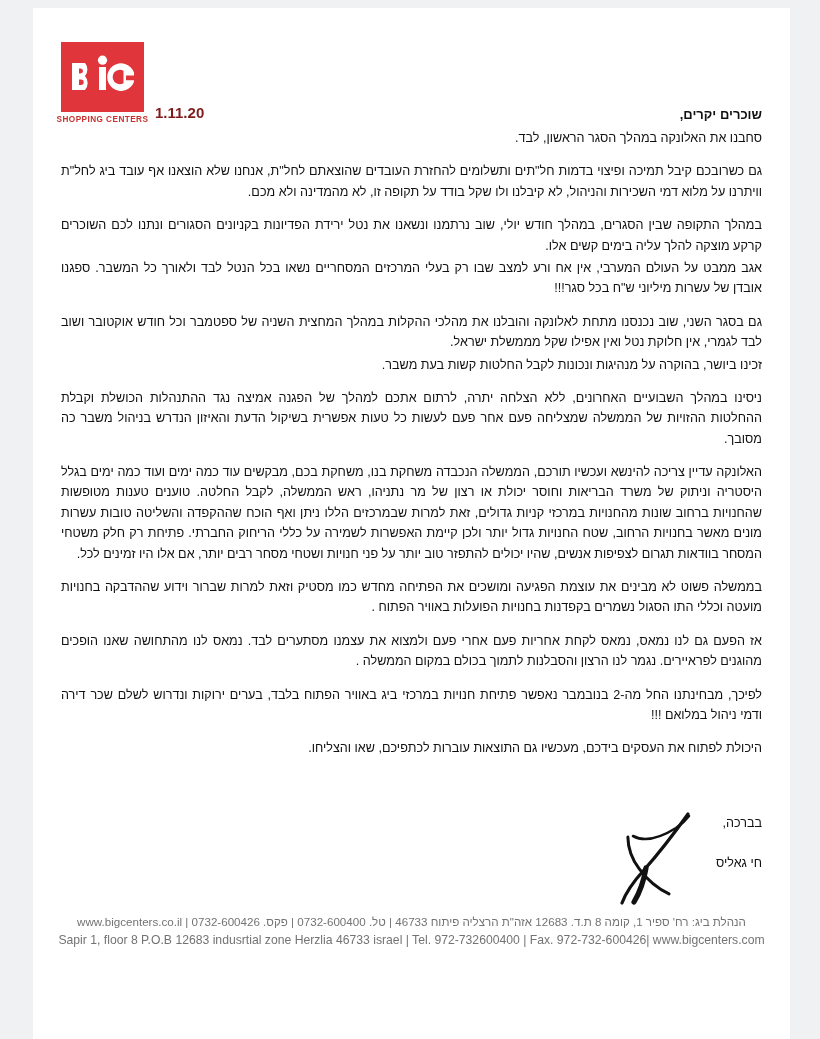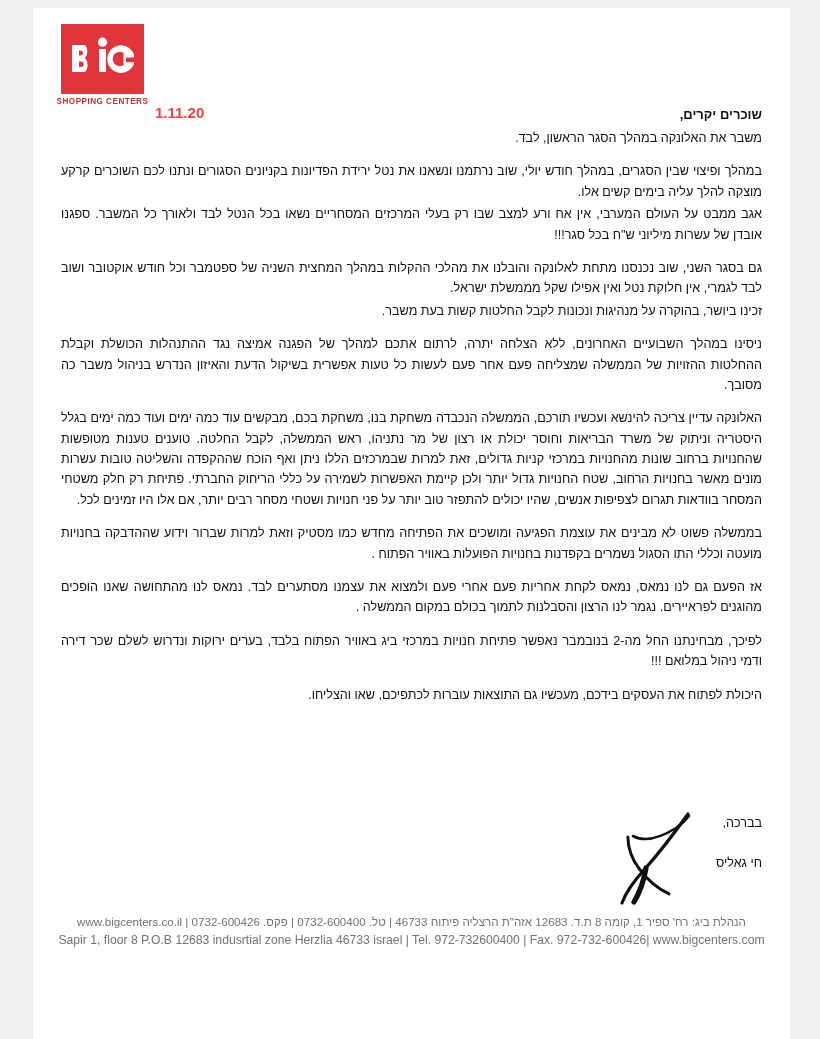--- a/index.html
+++ b/index.html
@@ -34,21 +34,21 @@
     position: absolute;
     top: 14px;
     left: 0;
     right: 0;
     height: 105px;
   }
   .logo-block {
     position: absolute;
     right: auto;
     left: 22px;
-    top: 2px;
+    top: 20px;
     width: 95px;
     text-align: center;
   }
   .logo-mark {
     width: 83px;
     height: 70px;
     background: #E0353B;
     display: flex;
     align-items: center;
     justify-content: center;
@@ -64,21 +64,21 @@
     font-family: "Liberation Sans", sans-serif;
     direction: ltr;
     white-space: nowrap;
   }
   .letter-date {
     position: absolute;
     left: 122px;
     top: 82px;
     font-size: 15px;
     font-weight: bold;
-    color: #ef4444;
+    color: #7f1d1d;
     direction: ltr;
     font-family: "Liberation Sans", sans-serif;
   }
   .salutation {
     position: absolute;
     right: 28px;
     top: 85px;
     font-size: 13px;
     font-weight: bold;
     color: #111;
@@ -177,22 +177,23 @@
         </div>
         <div class="logo-tagline">SHOPPING CENTERS</div>
       </div>
 
       <div class="letter-date">1.11.20</div>
 
       <div class="salutation">שוכרים יקרים,</div>
     </div>
 
     <div class="letter-body">
-      <p class="para">משבר את האלונקה במהלך הסגר הראשון, לבד.</p>
-      <p class="para tight">במהלך ופיצוי שבין הסגרים, במהלך חודש יולי, שוב נרתמנו ונשאנו את נטל ירידת הפדיונות בקניונים הסגורים ונתנו לכם השוכרים קרקע מוצקה להלך עליה בימים קשים אלו.</p>
+      <p class="para">סחבנו את האלונקה במהלך הסגר הראשון, לבד.</p>
+      <p class="para">גם כשרובכם קיבל תמיכה ופיצוי בדמות חל"תים ותשלומים להחזרת העובדים שהוצאתם לחל"ת, אנחנו שלא הוצאנו אף עובד ביג לחל"ת וויתרנו על מלוא דמי השכירות והניהול, לא קיבלנו ולו שקל בודד על תקופה זו, לא מהמדינה ולא מכם.</p>
+      <p class="para tight">במהלך התקופה שבין הסגרים, במהלך חודש יולי, שוב נרתמנו ונשאנו את נטל ירידת הפדיונות בקניונים הסגורים ונתנו לכם השוכרים קרקע מוצקה להלך עליה בימים קשים אלו.</p>
       <p class="para">אגב ממבט על העולם המערבי, אין אח ורע למצב שבו רק בעלי המרכזים המסחריים נשאו בכל הנטל לבד ולאורך כל המשבר.  ספגנו אובדן של עשרות מיליוני ש"ח בכל סגר!!!</p>
       <p class="para tight">גם בסגר השני, שוב נכנסנו מתחת לאלונקה והובלנו את מהלכי ההקלות במהלך המחצית השניה של ספטמבר וכל חודש אוקטובר ושוב לבד לגמרי, אין חלוקת נטל ואין אפילו שקל מממשלת ישראל.</p>
       <p class="para">זכינו ביושר, בהוקרה על מנהיגות ונכונות לקבל החלטות קשות בעת משבר.</p>
       <p class="para">ניסינו במהלך השבועיים האחרונים, ללא הצלחה יתרה, לרתום אתכם למהלך של הפגנה אמיצה נגד ההתנהלות הכושלת וקבלת ההחלטות ההזויות של הממשלה שמצליחה פעם אחר פעם לעשות כל טעות אפשרית בשיקול הדעת והאיזון הנדרש בניהול משבר כה מסובך.</p>
       <p class="para">האלונקה עדיין צריכה להינשא ועכשיו תורכם, הממשלה הנכבדה משחקת בנו, משחקת בכם, מבקשים עוד כמה ימים ועוד כמה ימים בגלל היסטריה וניתוק של משרד הבריאות וחוסר יכולת או רצון של מר נתניהו, ראש הממשלה, לקבל החלטה. טוענים טענות מטופשות שהחנויות ברחוב שונות מהחנויות במרכזי קניות גדולים, זאת למרות שבמרכזים הללו ניתן ואף הוכח שההקפדה והשליטה טובות עשרות מונים מאשר בחנויות הרחוב, שטח החנויות גדול יותר ולכן קיימת האפשרות לשמירה על כללי הריחוק החברתי. פתיחת רק חלק משטחי המסחר בוודאות תגרום לצפיפות אנשים, שהיו יכולים להתפזר טוב יותר על פני חנויות ושטחי מסחר רבים יותר, אם אלו היו זמינים לכל.</p>
       <p class="para">בממשלה פשוט לא מבינים את עוצמת הפגיעה ומושכים את הפתיחה מחדש כמו מסטיק וזאת למרות שברור וידוע שההדבקה בחנויות מועטה וכללי התו הסגול נשמרים בקפדנות בחנויות הפועלות באוויר הפתוח .</p>
       <p class="para">אז הפעם גם לנו נמאס, נמאס לקחת אחריות פעם אחרי פעם ולמצוא את עצמנו מסתערים לבד. נמאס לנו מהתחושה שאנו הופכים מהוגנים לפראיירים. נגמר לנו הרצון והסבלנות לתמוך בכולם במקום הממשלה .</p>
       <p class="para">לפיכך, מבחינתנו החל מה-2 בנובמבר נאפשר פתיחת חנויות במרכזי ביג באוויר הפתוח בלבד, בערים ירוקות ונדרוש לשלם שכר דירה ודמי ניהול במלואם !!!</p>
       <p class="para">היכולת לפתוח את העסקים בידכם, מעכשיו גם התוצאות עוברות לכתפיכם, שאו והצליחו.</p>
     </div>

